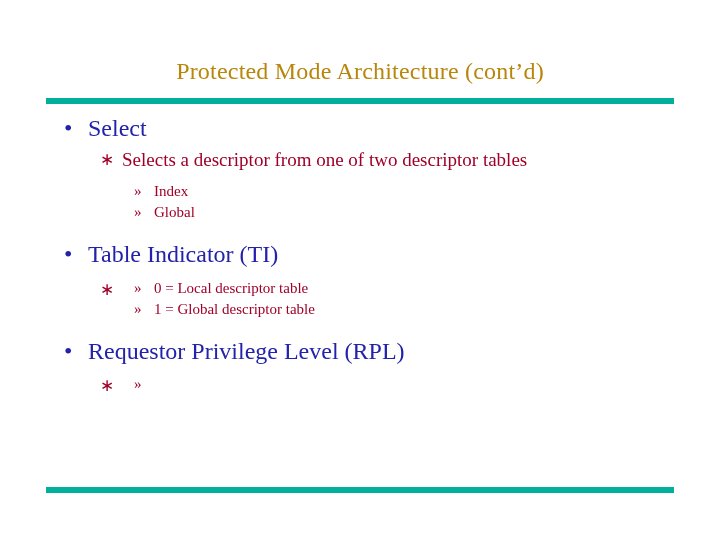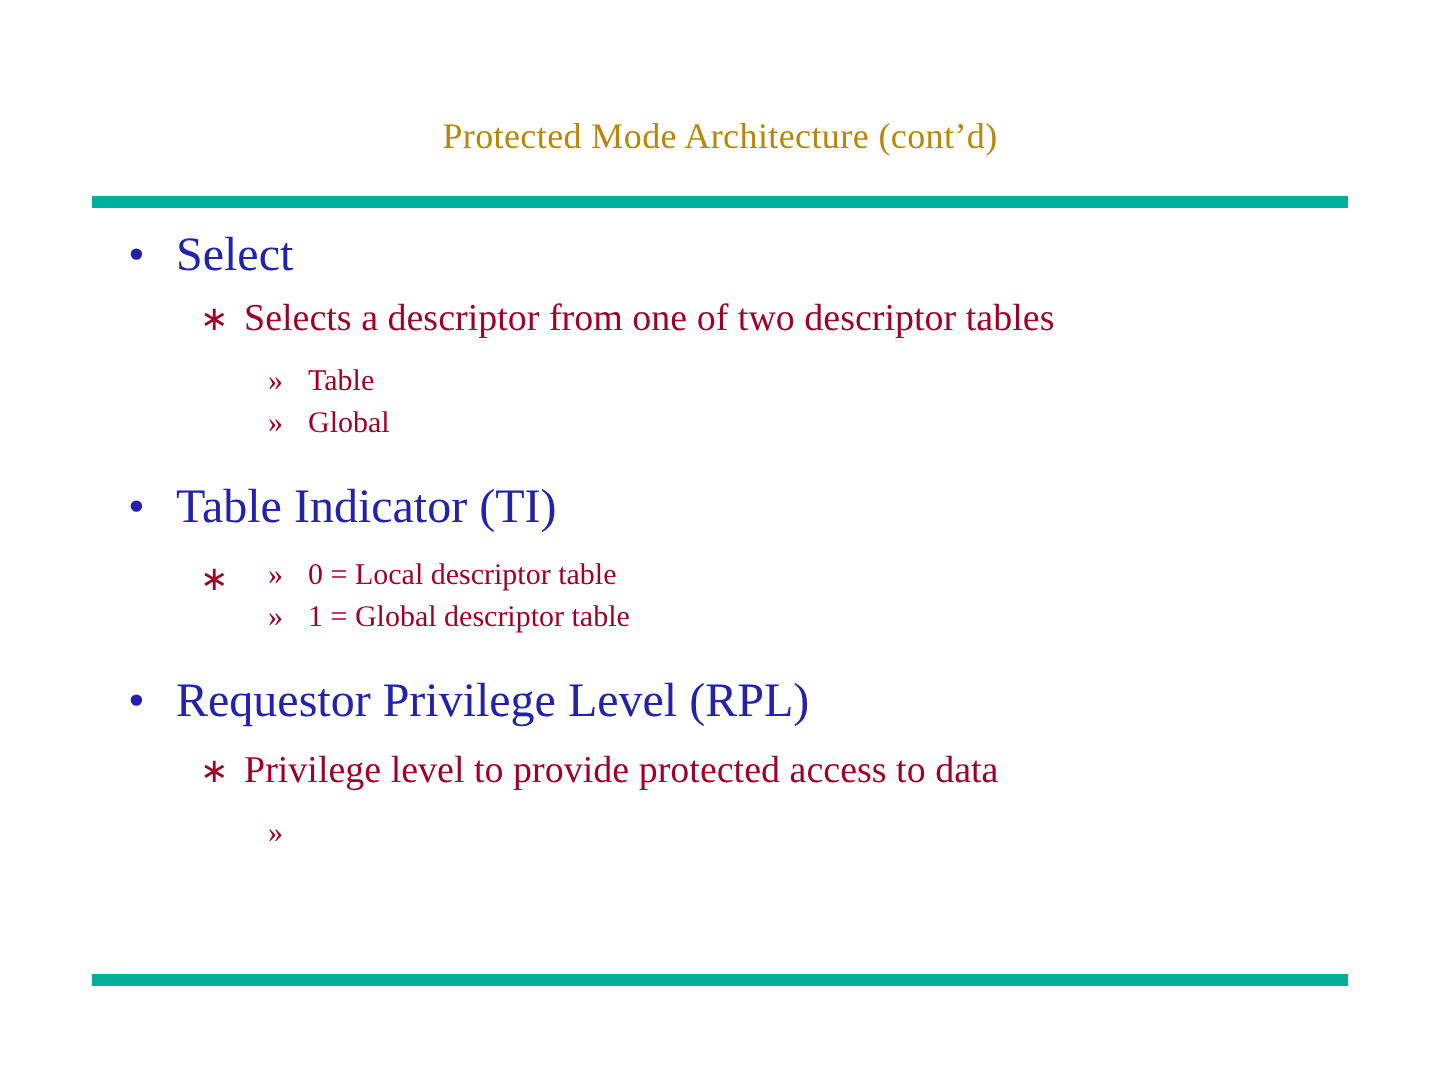--- a/index.html
+++ b/index.html
@@ -19,21 +19,21 @@
     height: 540px;
     box-sizing: border-box;
   }
   .slide-title {
     position: absolute;
     left: 0;
     top: 58px;
     width: 720px;
     text-align: center;
     font-family: "Liberation Serif", serif;
-    font-size: 18px;
+    font-size: 24px;
     color: #b8860b;
     letter-spacing: 0.2px;
   }
   .rule {
     position: absolute;
     background: #00b09a;
   }
   .rule-top {
     left: 46px;
     top: 98px;
@@ -121,21 +121,21 @@
       <span class="txt">Select</span>
     </div>
 
     <div class="lvl2">
       <span class="bullet">∗</span>
       <span class="txt">Selects a descriptor from one of two descriptor tables</span>
     </div>
 
     <div class="lvl3 gap-sm">
       <span class="bullet">»</span>
-      <span class="txt">Table</span>
+      <span class="txt">Index</span>
     </div>
 
     <div class="lvl3">
       <span class="bullet">»</span>
       <span class="txt">Global</span>
     </div>
 
     <div class="lvl1 gap-md">
       <span class="bullet">•</span>
       <span class="txt">Table Indicator (TI)</span>
@@ -155,21 +155,20 @@
       <span class="txt">1 = Global descriptor table</span>
     </div>
 
     <div class="lvl1 gap-md">
       <span class="bullet">•</span>
       <span class="txt">Requestor Privilege Level (RPL)</span>
     </div>
 
     <div class="lvl2 gap-sm">
       <span class="bullet">∗</span>
-      <span class="txt">Privilege level to provide protected access to data</span>
     </div>
 
     <div class="lvl3 gap-sm">
       <span class="bullet">»</span>
     </div>
 
   </div>
 
   <div class="rule rule-bottom"></div>
 

